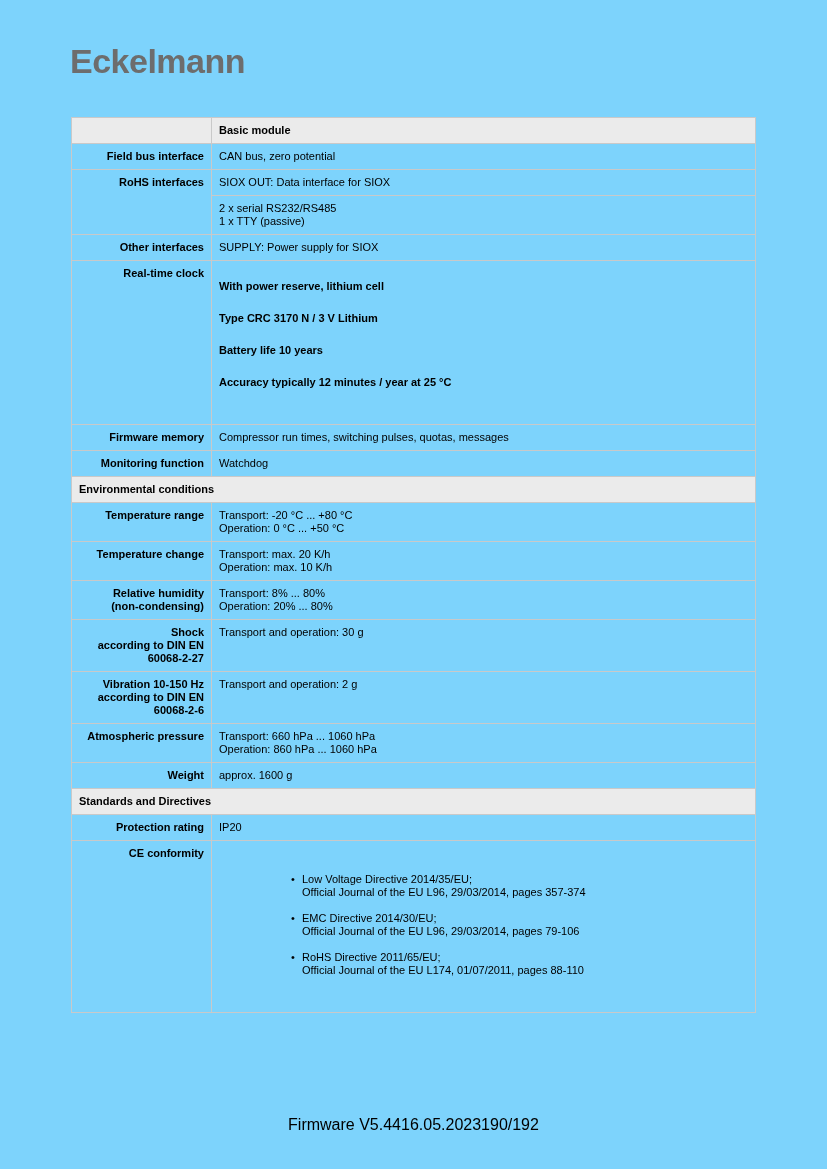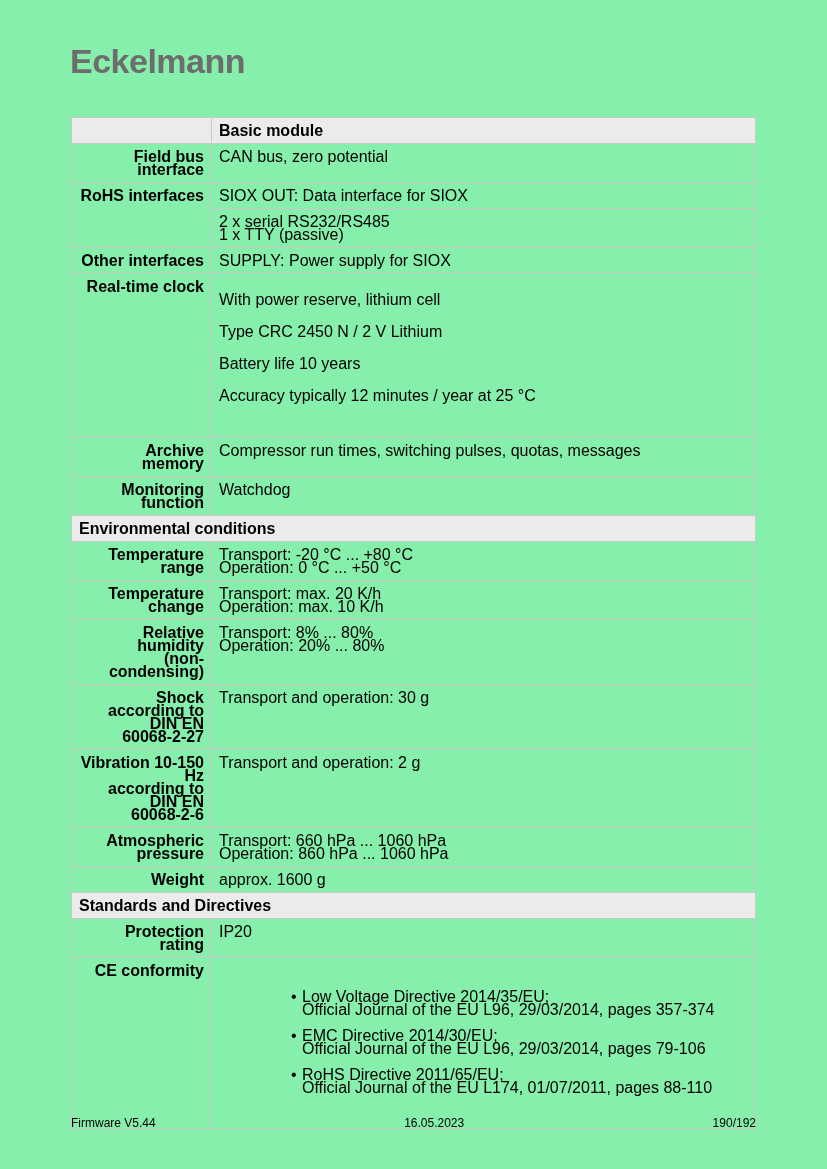--- a/index.html
+++ b/index.html
@@ -3,56 +3,56 @@
 <meta charset="utf-8">
 <style>
   * { margin: 0; padding: 0; box-sizing: border-box; }
   html, body { background: #ffffff; }
   body {
     width: 827px; height: 1169px;
     position: relative;
     font-family: "Liberation Sans", "DejaVu Sans", sans-serif;
     color: #000000;
   }
-  .page { position: absolute; inset: 0; background: #86efac; }
+  .page { position: absolute; inset: 0; background: #7dd3fc; }
 
   .logo {
     position: absolute; left: 70px; top: 42px;
     font-size: 34px; font-weight: bold; color: #6d6d6d;
     letter-spacing: -0.5px;
   }
 
   table.spec-table {
     position: absolute; left: 71px; top: 117px;
     width: 685px;
     border-collapse: collapse;
-    font-size: 16px; line-height: 13px;
+    font-size: 11px; line-height: 13px;
   }
   .spec-table td {
     border: 1px solid #c9c9c9;
     padding: 6px 7px;
     vertical-align: top;
     white-space: pre-line;
   }
   .spec-table td.label { font-weight: bold; width: 140px; text-align: right; }
   tr.hdr td, tr.section td { background: #ebebeb; }
   tr.hdr td { font-weight: bold; }
   tr.section td { font-weight: bold; padding-left: 7px; }
 
-  .para { margin-bottom: 6px; }
+  .para { margin-bottom: 6px; font-weight: bold; }
   .para.last { margin-bottom: 16px; }
 
   ul.bullets { list-style: none; margin: 0 0 3px 71px; padding: 0; }
   ul.bullets li { position: relative; padding-left: 12px; }
   ul.bullets li::before { content: "\2022"; position: absolute; left: 1px; }
 
   .footer {
     position: absolute; left: 71px; right: 71px; top: 1116px;
-    display: flex; justify-content: space-between; align-items: baseline;
-    font-size: 12px;
+    display: flex; justify-content: center; align-items: baseline;
+    font-size: 16px;
   }
 </style>
 </head>
 <body>
 
 <div class="page">
 
   <div class="logo">Eckelmann</div>
 
   <table class="spec-table">
@@ -78,28 +78,28 @@
 
     <tr>
       <td class="label">Other interfaces</td>
       <td>SUPPLY: Power supply for SIOX</td>
     </tr>
 
     <tr>
       <td class="label">Real-time clock</td>
       <td>
         <div class="para">With power reserve, lithium cell</div>
-        <div class="para">Type CRC 2450 N / 2 V Lithium</div>
+        <div class="para">Type CRC 3170 N / 3 V Lithium</div>
         <div class="para">Battery life 10 years</div>
         <div class="para last">Accuracy typically 12 minutes / year at 25 °C</div>
       </td>
     </tr>
 
     <tr>
-      <td class="label">Archive memory</td>
+      <td class="label">Firmware memory</td>
       <td>Compressor run times, switching pulses, quotas, messages</td>
     </tr>
 
     <tr>
       <td class="label">Monitoring function</td>
       <td>Watchdog</td>
     </tr>
 
     <tr class="section">
       <td colspan="2">Environmental conditions</td>

